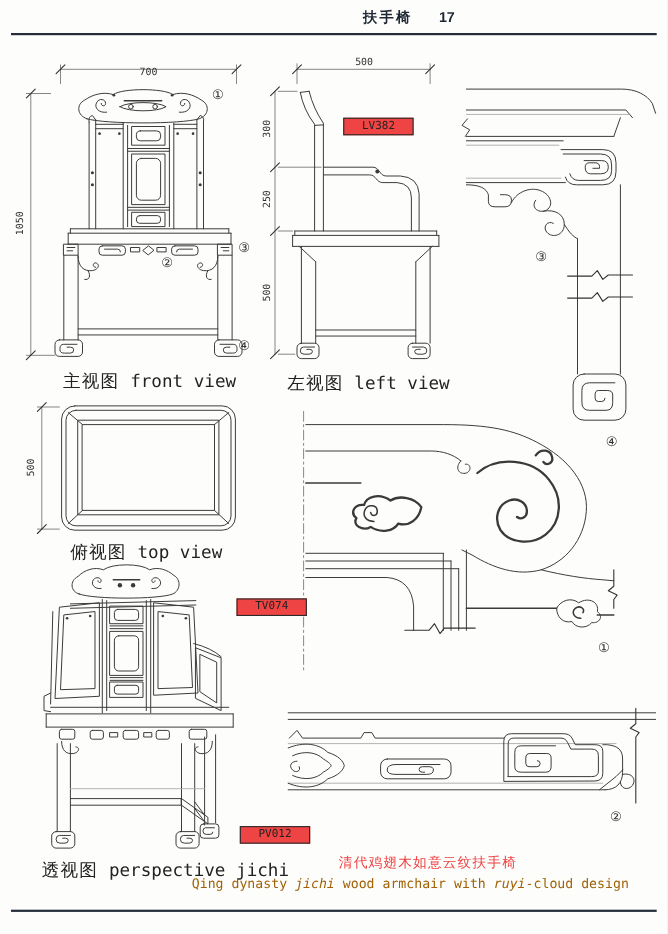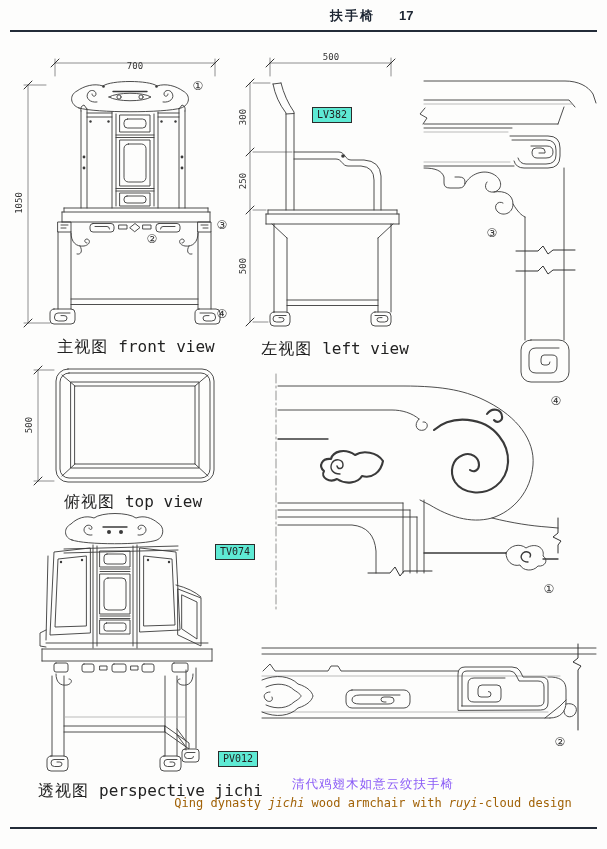--- a/index.html
+++ b/index.html
@@ -19,25 +19,25 @@
   .tk{stroke:#333;stroke-width:1;}
   .fl{fill:#3a3a3a;stroke:none;}
   .cl{stroke-dasharray:9 3 2 3;stroke-width:.7;stroke:#666;}
   .dim{position:absolute;font-family:"DejaVu Sans Mono",monospace;font-size:9px;color:#333;white-space:nowrap;}
   .vdim{transform:translate(-50%,-50%) rotate(-90deg);}
   .hdim{transform:translate(-50%,-50%);}
   .cap{position:absolute;font-size:16px;color:#222;text-align:center;white-space:nowrap;}
   .cap .zh{letter-spacing:1px;}
   .cap .en{font-family:"DejaVu Sans Mono",monospace;margin-left:10px;}
   .code{position:absolute;font-family:"DejaVu Sans Mono",monospace;font-size:10px;color:#222;
-        border:1.2px solid #2b2b2b;padding:1px 4px;line-height:1.15;background:#5eead4;}
+        border:1.2px solid #2b2b2b;padding:1px 16px;line-height:1.15;background:#ef4444;}
   .mk{position:absolute;font-size:12px;color:#333;transform:translate(-50%,-50%);
       font-family:"DejaVu Sans",sans-serif;line-height:1;}
-  .title-zh{position:absolute;left:238px;top:776px;width:270px;text-align:center;
-            font-size:12.5px;color:#8b5cf6;letter-spacing:1px;white-space:nowrap;}
+  .title-zh{position:absolute;left:254px;top:776px;width:270px;text-align:center;
+            font-size:12.5px;color:#ef4444;letter-spacing:1px;white-space:nowrap;}
   .title-en{position:absolute;left:158px;top:796px;width:430px;text-align:center;
             font-family:"DejaVu Sans Mono",monospace;font-size:12px;color:#a16207;white-space:nowrap;}
   .title-en i{font-style:italic;}
 </style>
 </head>
 <body>
 
 <div class="page">
 
   <div class="hdr">

